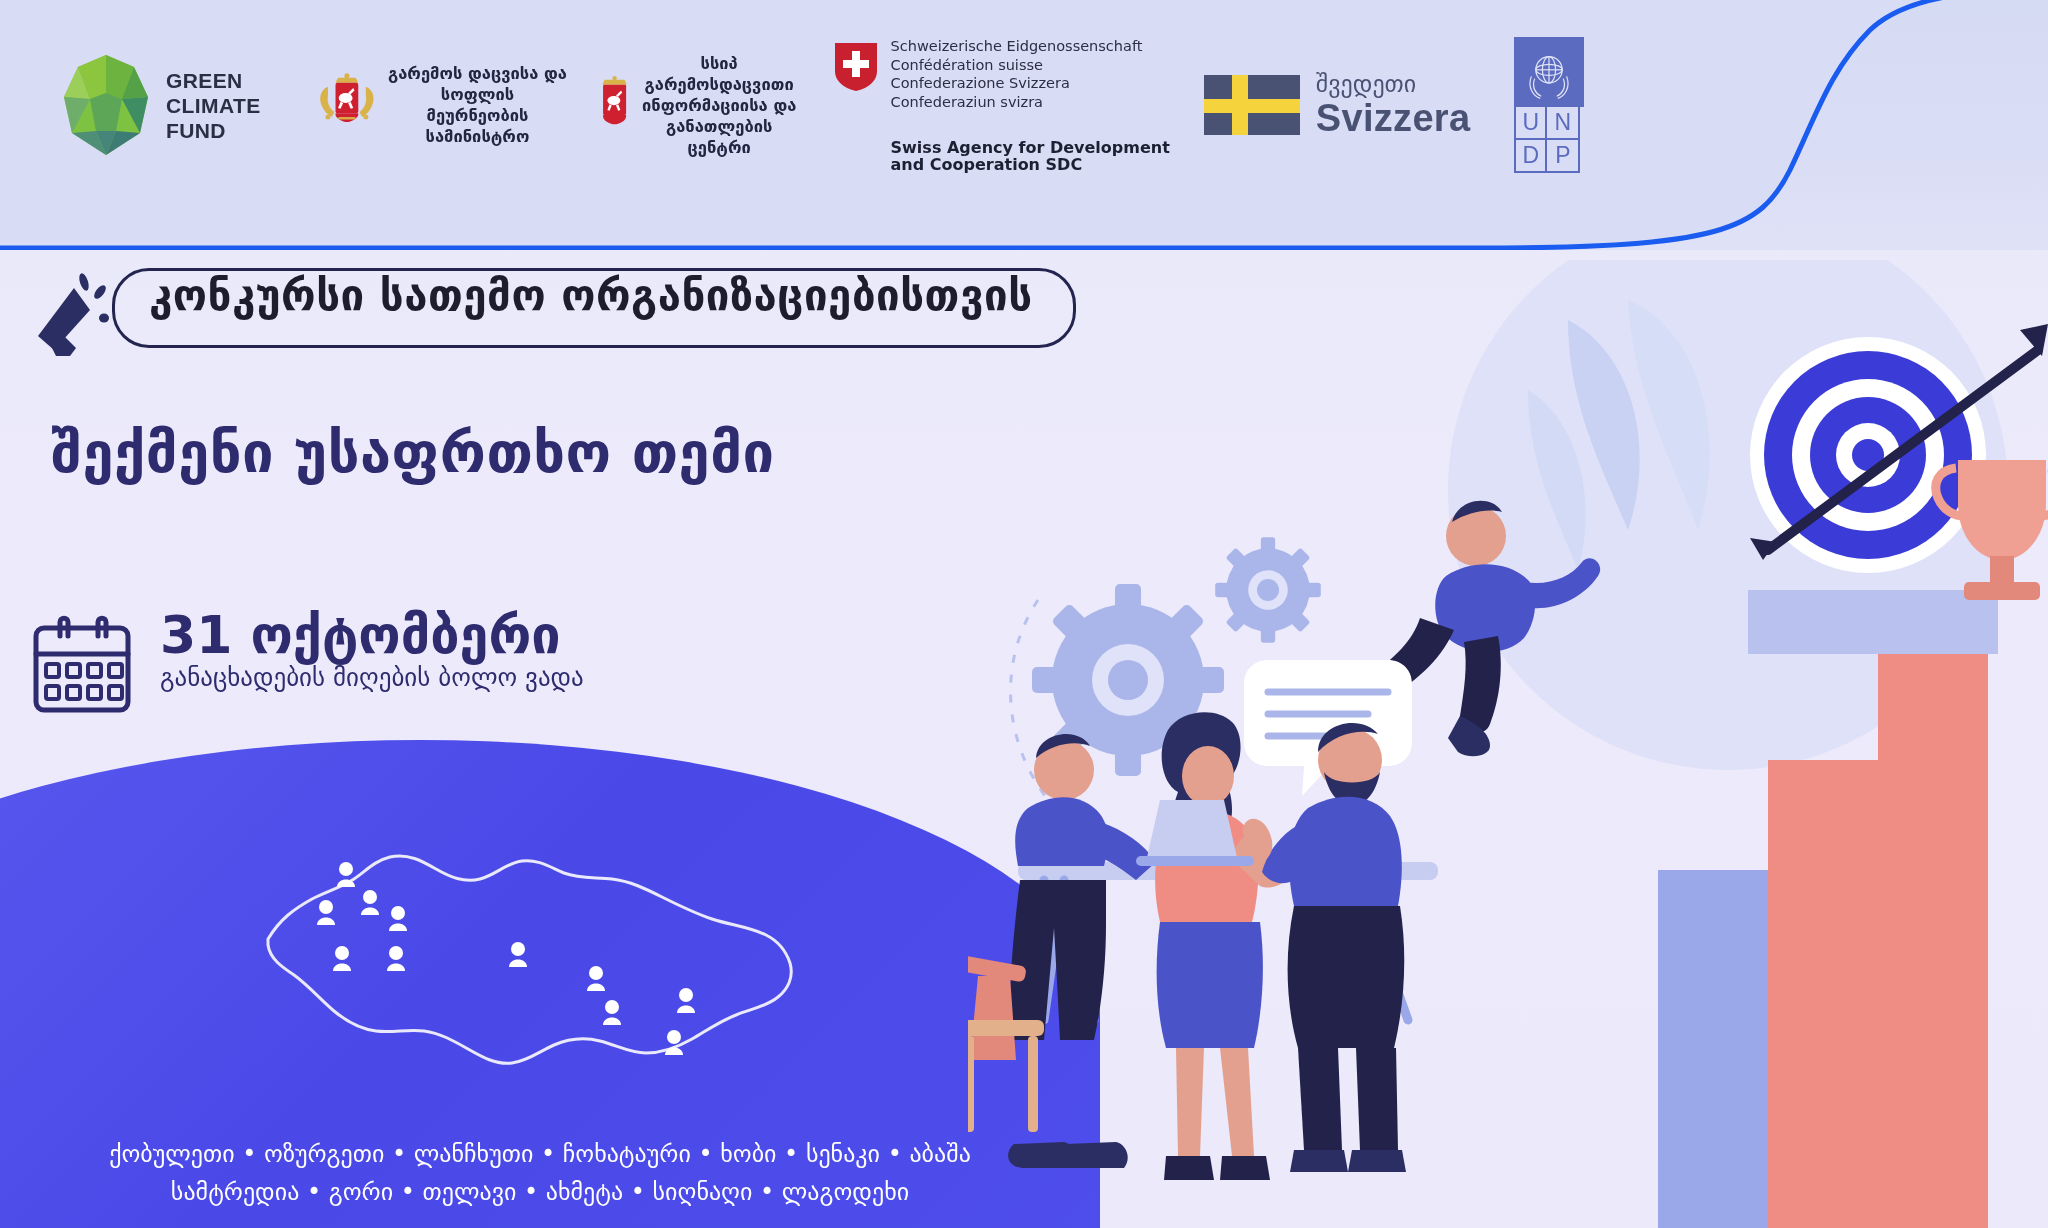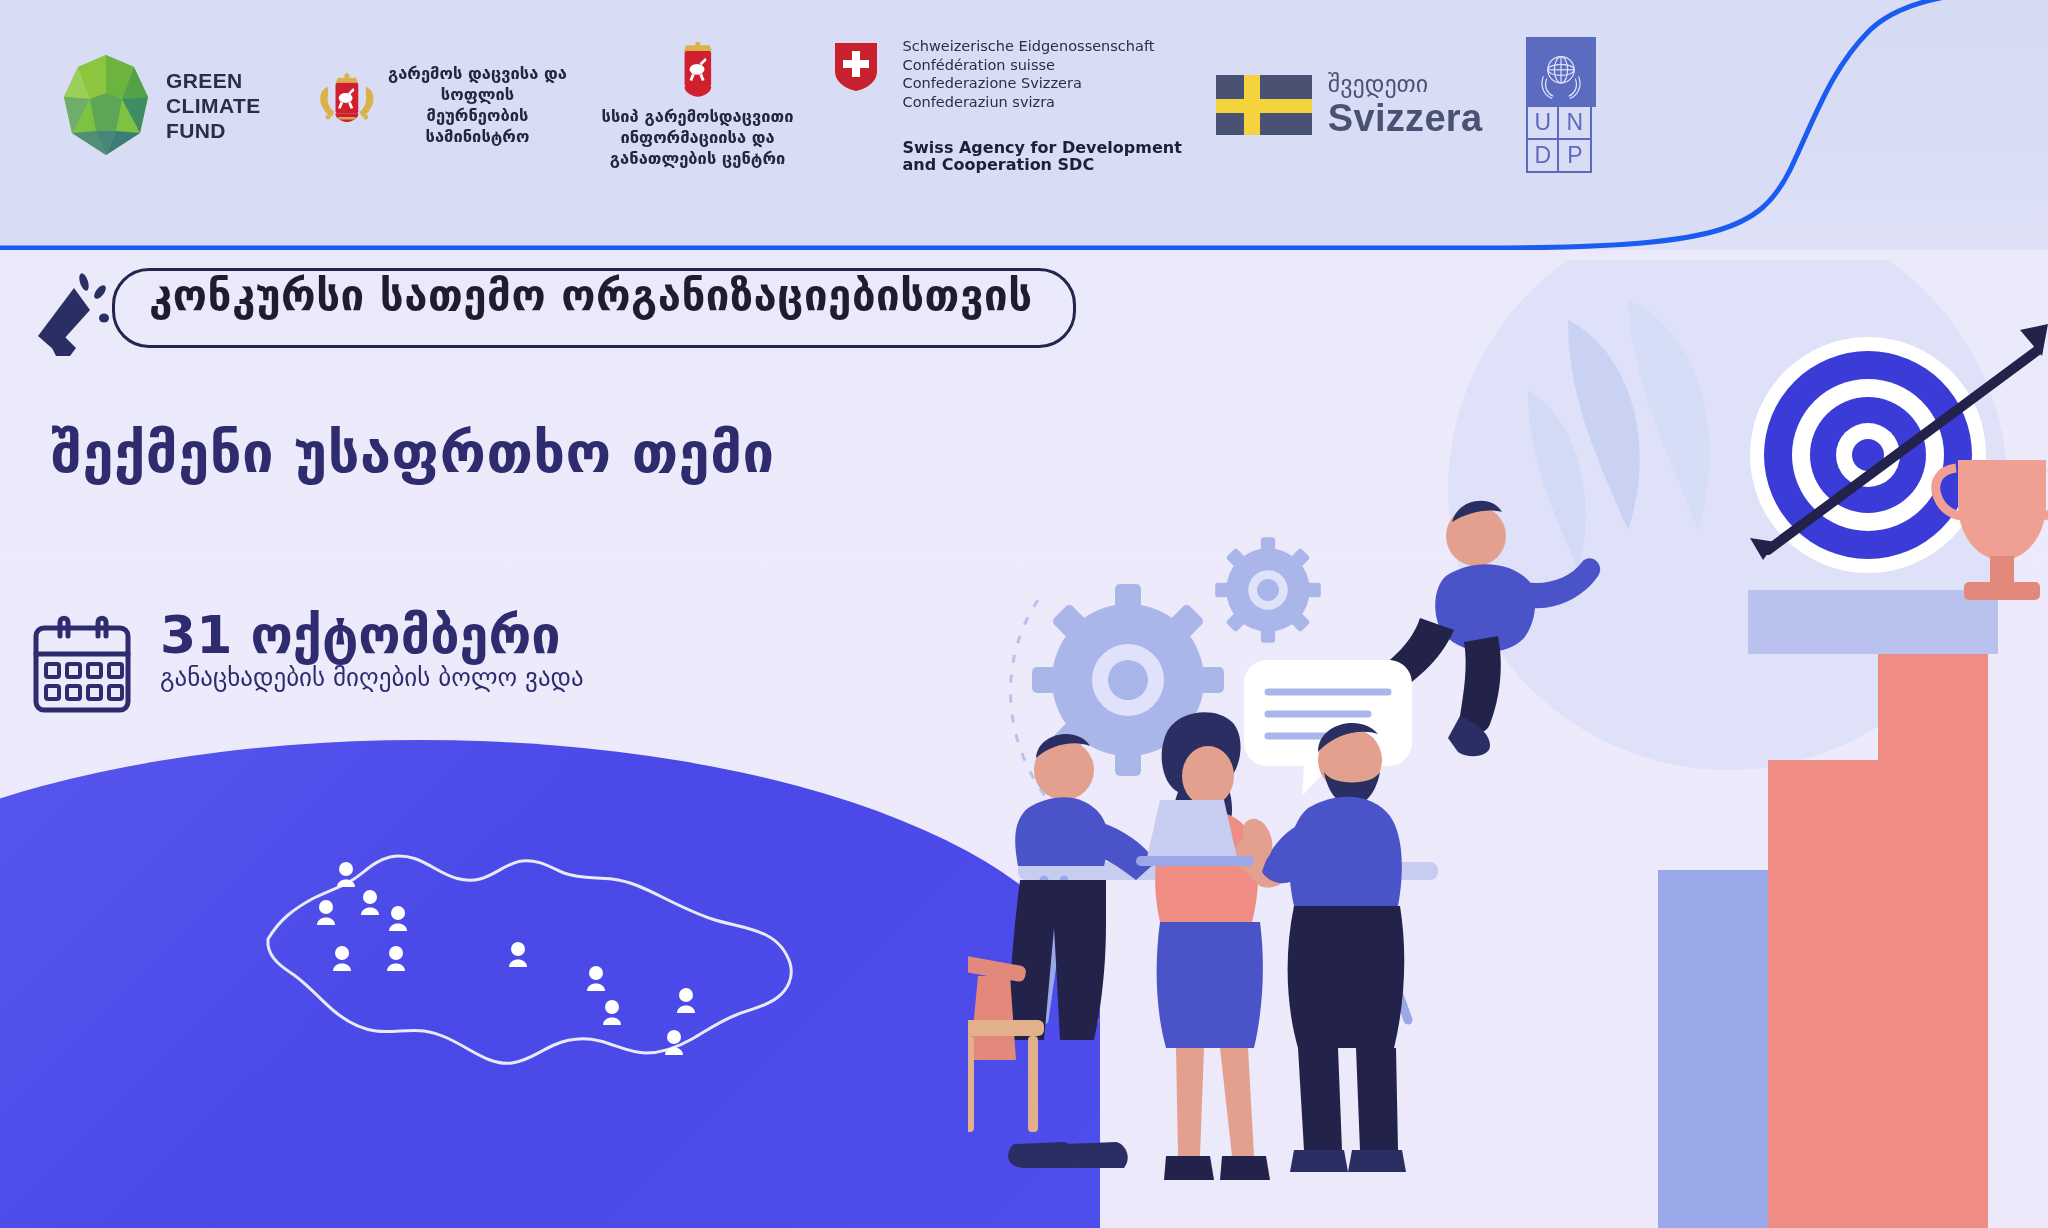--- a/index.html
+++ b/index.html
@@ -26,25 +26,25 @@
   .gcf-mark{width:92px;height:104px;margin-right:14px;}
   .gcf-text{font-family:"Liberation Sans",sans-serif;font-weight:700;
      font-size:21px;line-height:25px;color:#2b2f45;letter-spacing:.4px;}
 
   
   .minl{margin-left:48px;flex-direction:row;align-items:flex-start;width:262px;}
   .minl .emblem{height:70px;margin-bottom:6px;}
   .kat{font-family:"DejaVu Sans","Liberation Sans",sans-serif;font-weight:700;
      font-size:16.5px;line-height:21px;color:#222640;text-align:center;}
 
-  .minl2{margin-left:22px;flex-direction:column;align-items:center;width:210px;}
+  .minl2{margin-left:22px;flex-direction:row;align-items:center;width:210px;}
   .minl2 .emblem{height:58px;margin-bottom:6px;}
 
   
-  .swiss{margin-left:30px;align-items:flex-start;gap:12px;}
+  .swiss{margin-left:30px;align-items:flex-start;}
   .swiss-shield{width:46px;height:52px;margin-right:12px;margin-top:4px;}
   .swiss-lines{font-family:"DejaVu Sans","Liberation Sans",sans-serif;
      font-size:14.5px;line-height:18.5px;color:#2b2f45;}
   .swiss-bold{font-weight:700;font-size:16px;line-height:17px;margin-top:28px;color:#1c2033;}
 
   
   .swe{margin-left:34px;align-items:center;}
   .swe-flag{width:96px;height:60px;margin-right:16px;}
   .swe-t1{font-family:"DejaVu Sans",sans-serif;font-size:24px;color:#4a5273;line-height:26px;}
   .swe-t2{font-family:"Liberation Sans",sans-serif;font-weight:700;font-size:38px;
@@ -330,20 +330,24 @@
           <circle cx="0" cy="0" r="7"></circle>
           <path d="M-9,18 C-9,8 9,8 9,18 Z"></path>
         </g>
       <g transform="translate(424,202)">
           <circle cx="0" cy="0" r="7"></circle>
           <path d="M-9,18 C-9,8 9,8 9,18 Z"></path>
         </g>
     </g>
   </svg>
 
+  <div class="cities">
+    <div>ქობულეთი • ოზურგეთი • ლანჩხუთი • ჩოხატაური • ხობი • სენაკი • აბაშა</div>
+    <div>სამტრედია • გორი • თელავი • ახმეტა • სიღნაღი • ლაგოდეხი</div>
+  </div>
 
   <svg class="illus" viewBox="0 0 1080 968">
 
     <circle cx="760" cy="230" r="280" fill="#dfe1f8"></circle>
 
     <g fill="#c9d2f2">
       <path d="M600,60 C660,90 690,180 660,270 C630,200 600,140 600,60 Z"></path>
       <path d="M660,40 C730,70 760,170 730,270 C700,190 665,130 660,40 Z" fill="#d6ddf6"></path>
       <path d="M560,130 C610,160 630,240 610,310 C585,250 560,200 560,130 Z" fill="#d2daf5"></path>
     </g>

